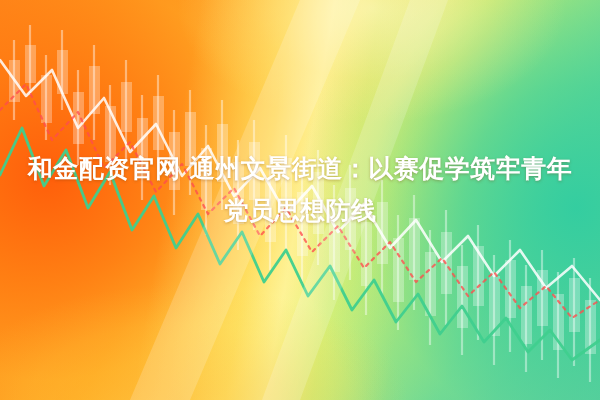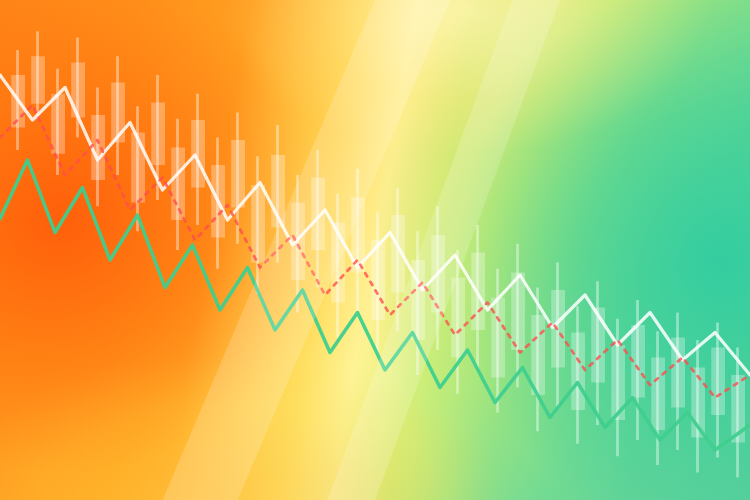--- a/index.html
+++ b/index.html
@@ -213,14 +213,15 @@
     <polyline fill="none" stroke="#3fcf8e" stroke-opacity="0.95" stroke-width="2.8" stroke-linejoin="round" stroke-linecap="round" points="0,175 22,128 44,186 66,150 88,208 110,172 132,230 154,196 176,248 198,214
               220,264 242,232 264,282 286,250 308,296 330,266 352,310 374,280 396,322
               418,294 440,334 462,306 484,342 506,318 528,352 550,330 572,360 600,340"></polyline>
 
     <g opacity="0.18">
       <polygon fill="#ffffff" points="300,0 360,0 190,400 130,400"></polygon>
       <polygon fill="#ffffff" points="410,0 448,0 300,400 262,400"></polygon>
     </g>
   </svg>
 
+  <div class="headline">和金配资官网 通州文景街道：以赛促学筑牢青年党员思想防线</div>
 
 </div>
 
 </body></html>

